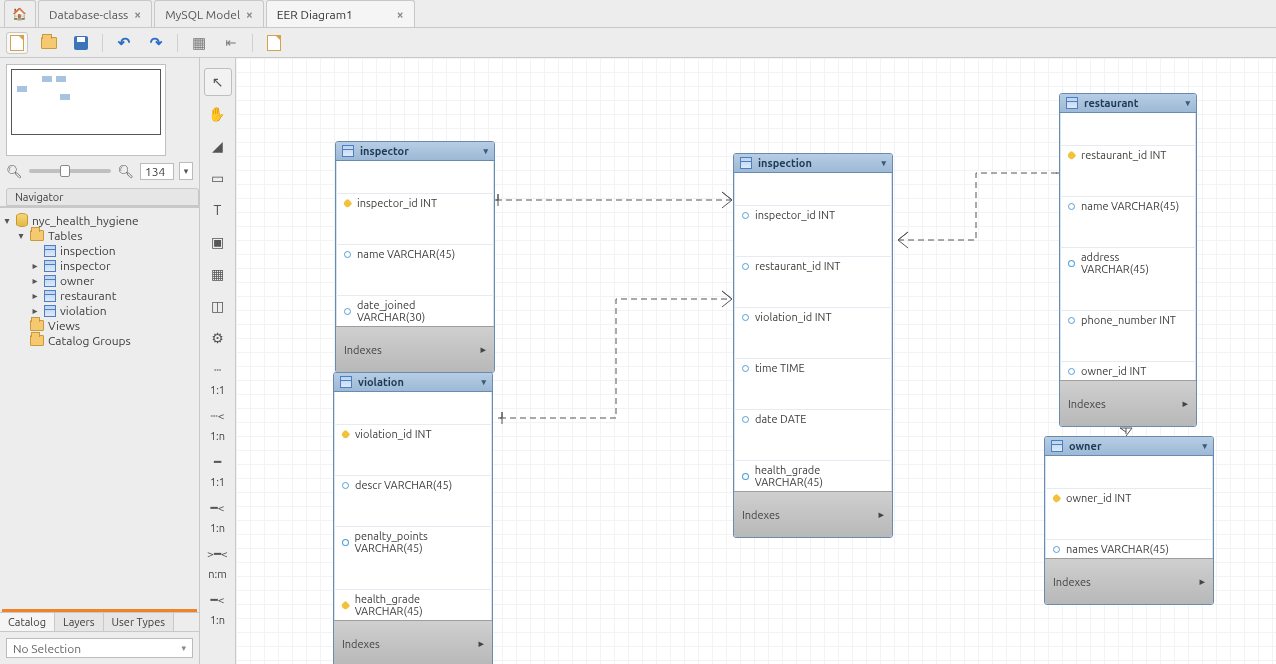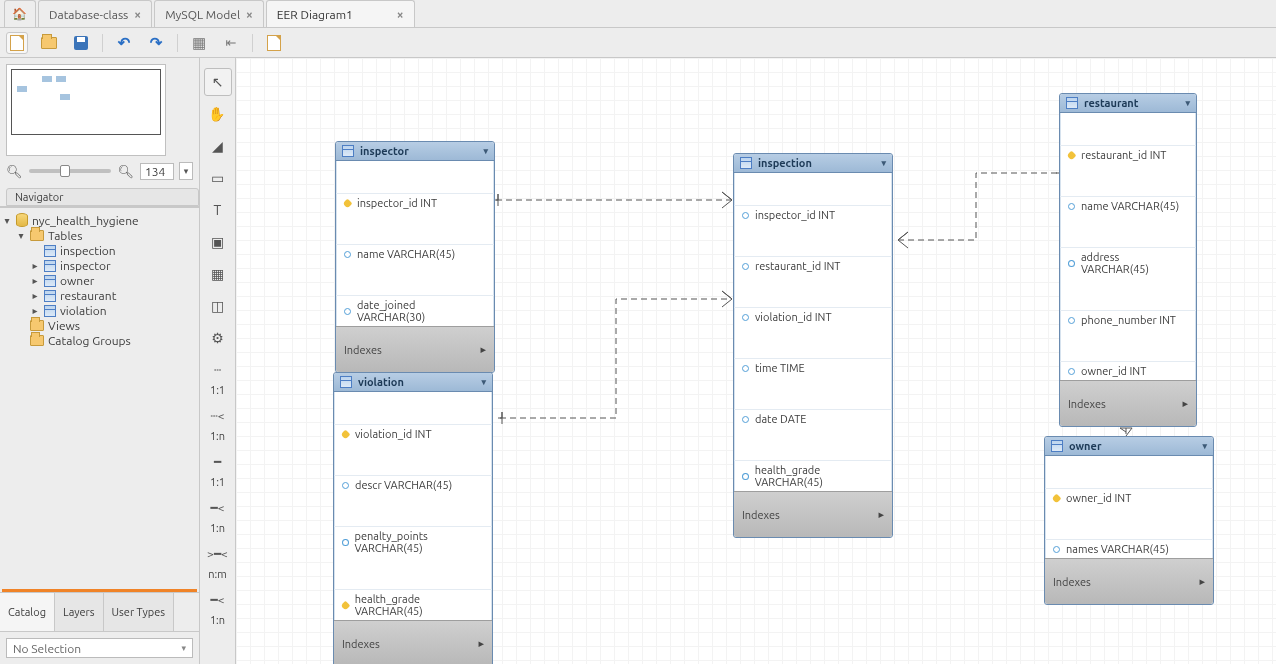--- a/index.html
+++ b/index.html
@@ -51,21 +51,21 @@
   .indent1{padding-left:14px;}
   .indent2{padding-left:28px;}
   .db-ic{width:12px;height:14px;background:linear-gradient(#f7d77a,#e3b846);border-radius:6px/3px;border:1px solid #c59a2a;}
   .fld-ic{width:14px;height:11px;background:#f6c86f;border:1px solid #c79a3b;border-radius:1px;position:relative;}
   .fld-ic::before{content:"";position:absolute;left:0;top:-4px;width:7px;height:4px;background:#f6c86f;border:1px solid #c79a3b;border-bottom:none;}
   .tbl-ic{width:12px;height:12px;border:1px solid #4d7ec4;background:linear-gradient(#bcd4ee,#dce9f7);position:relative;}
   .tbl-ic::after{content:"";position:absolute;left:0;right:0;top:3px;height:1px;background:#4d7ec4;}
   .orange-bar{height:3px;background:#f08327;margin:0 2px;}
 
   .bottom-tabs{display:flex;border-top:1px solid #c8c8c8;}
-  .btab{padding:13px 8px;border-right:1px solid #c8c8c8;font-size:11px;background:#e6e6e6;}
+  .btab{padding:3px 8px;border-right:1px solid #c8c8c8;font-size:11px;background:#e6e6e6;}
   .btab.active{background:#f5f5f5;}
   .sel-row{border-top:1px solid #c8c8c8;padding:6px;display:flex;align-items:center;}
   .sel-row .sel{flex:1;border:1px solid #bbb;background:#fff;height:20px;padding:0 6px;display:flex;align-items:center;justify-content:space-between;color:#666;}
   .sel-row .sel .arr{font-size:9px;color:#888;}
 
   
   .vbtn{width:28px;height:28px;margin:2px 0;border:1px solid transparent;border-radius:3px;display:flex;align-items:center;justify-content:center;font-size:14px;color:#555;}
   .vbtn.boxed{border-color:#bebebe;background:#f2f2f2;}
   .vlabel{font-size:11px;margin-top:-2px;margin-bottom:4px;color:#444;}
   .rel-ic{font-size:12px;line-height:10px;}

